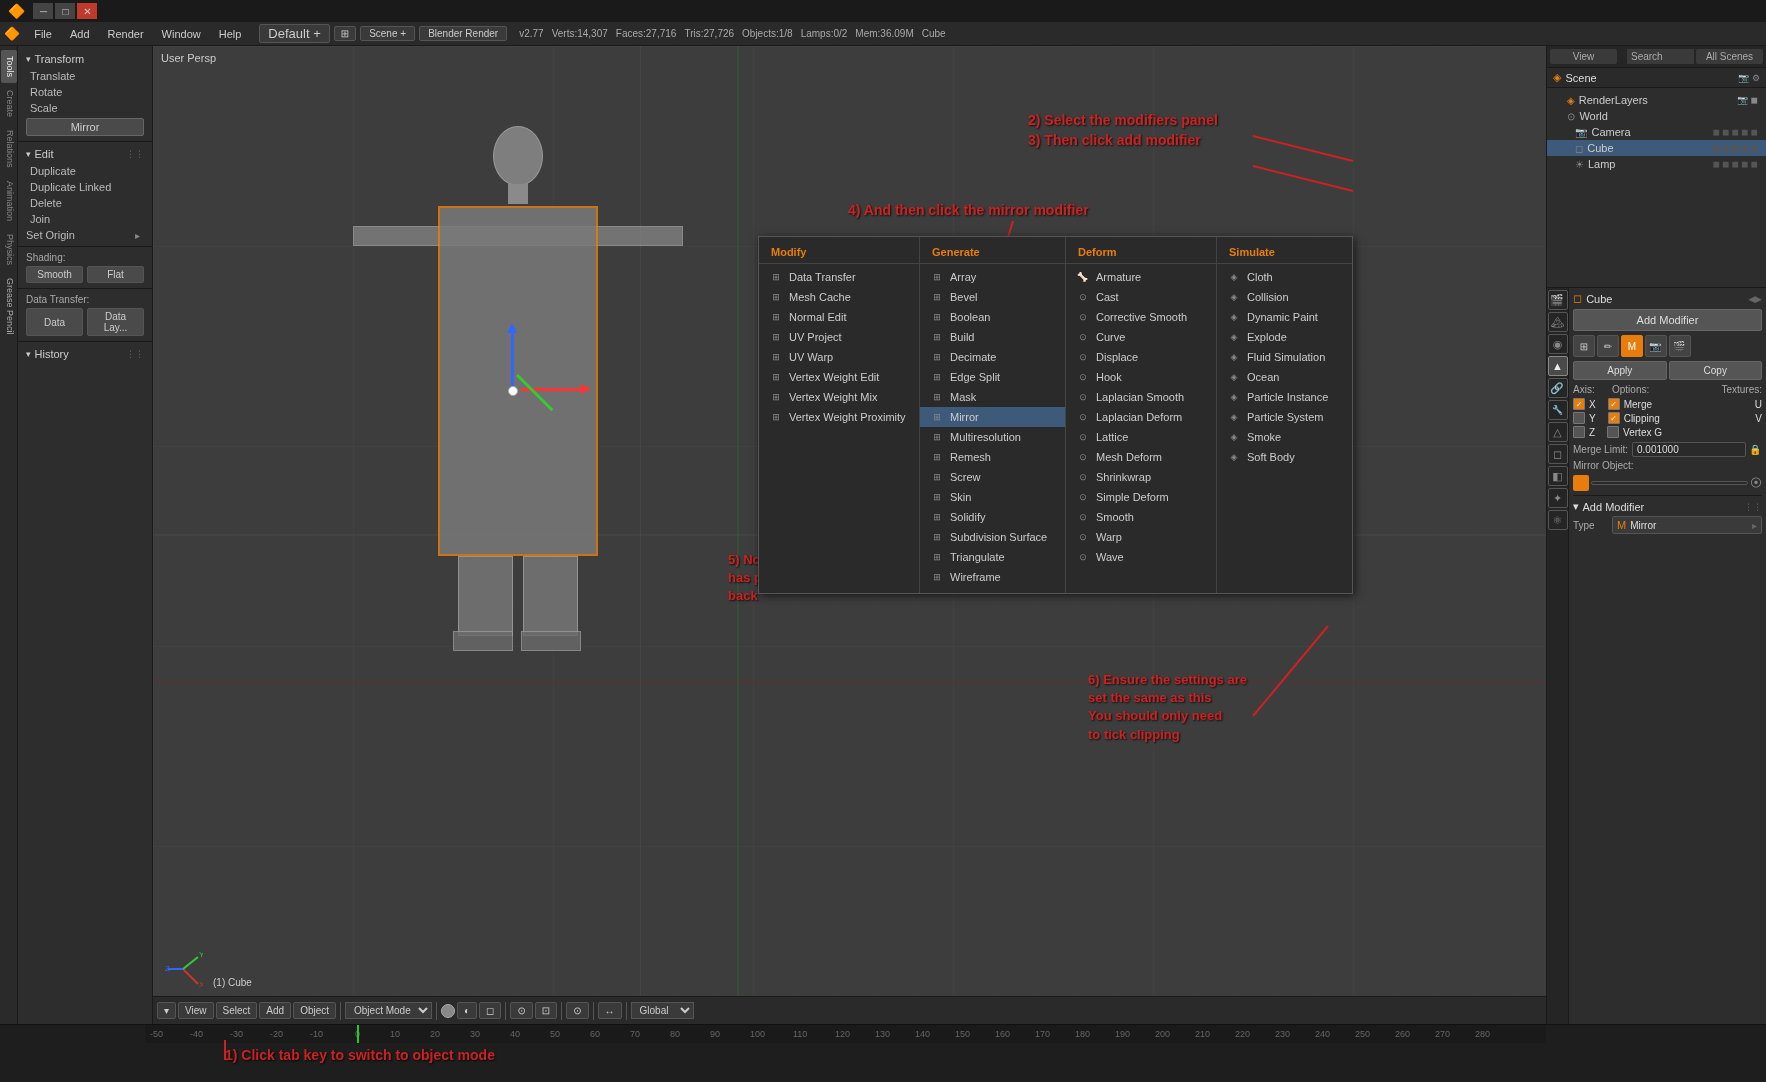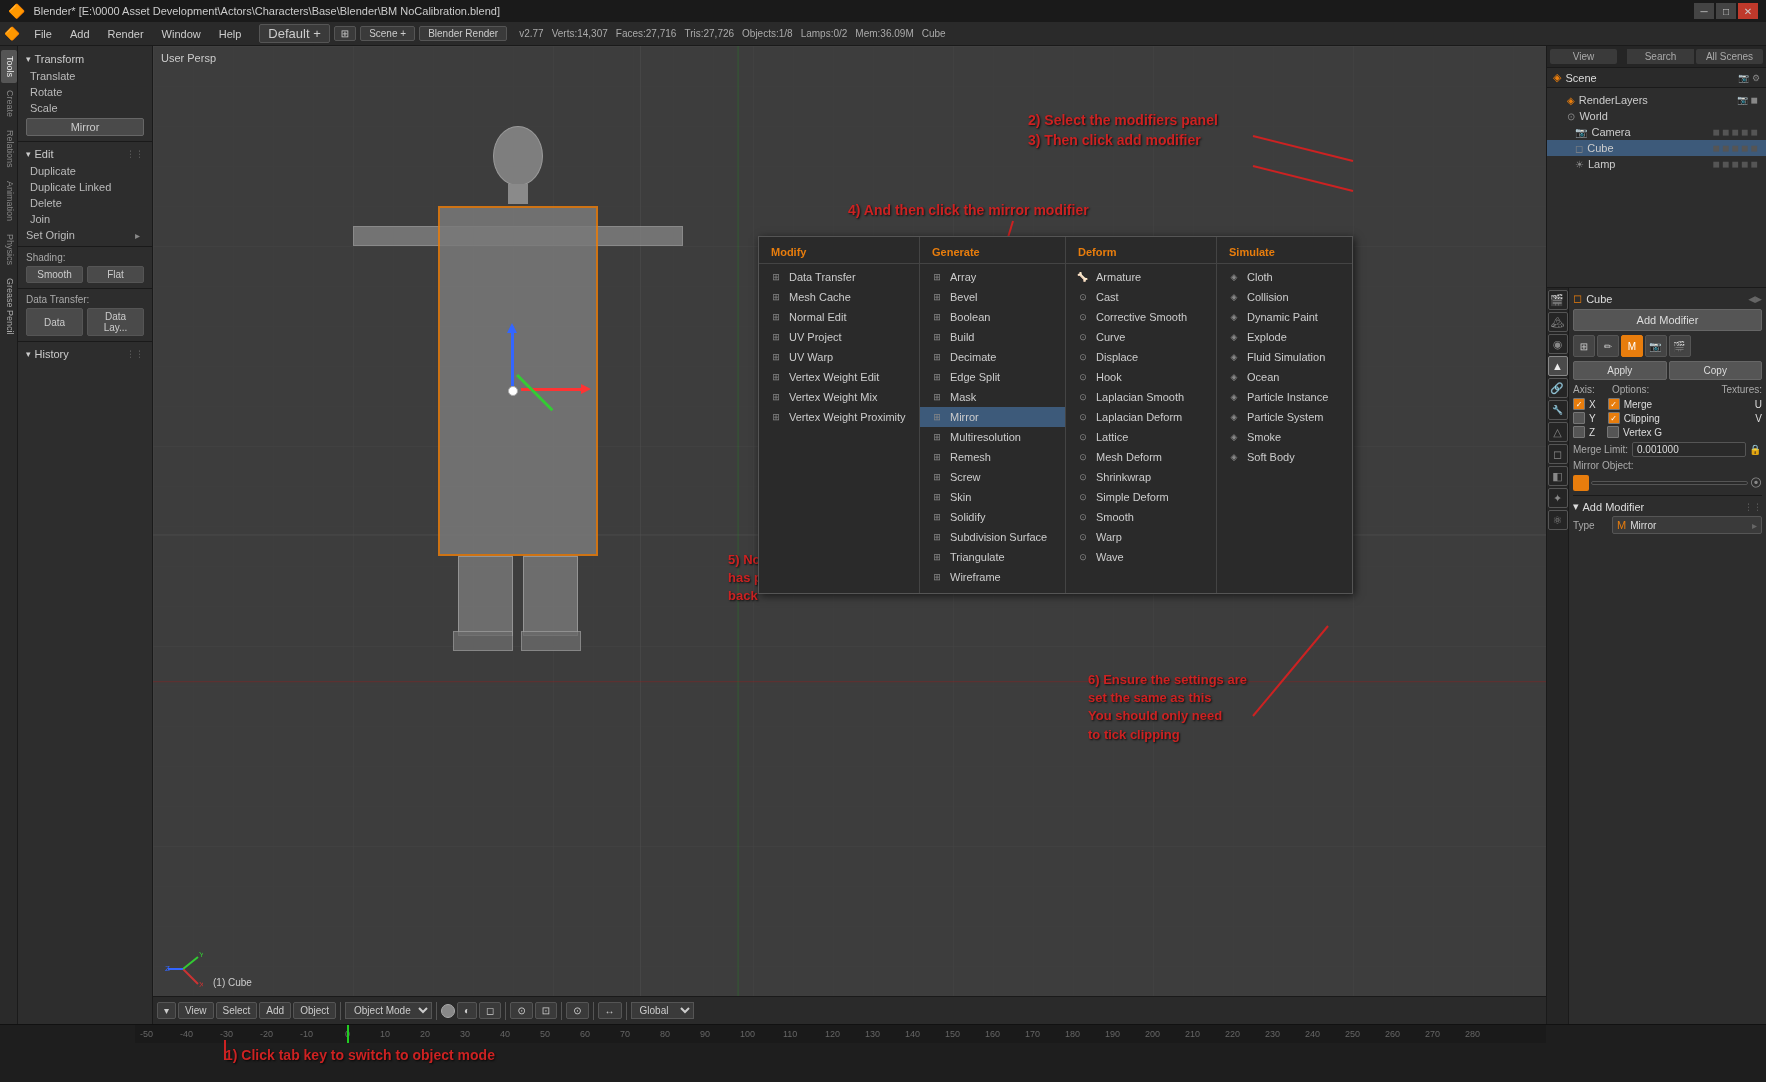--- a/index.html
+++ b/index.html
@@ -325,21 +325,20 @@
       height: 18px;
       background: #555;
       margin: 0 2px;
     }
   </style>
 </head>
 <body>
 
 <div id="title-bar">
   <span class="icon">🔶</span>
-  <span class="title">Blender* [E:\0000 Asset Development\Actors\Characters\Base\Blender\BM NoCalibration.blend]</span>
   <div class="win-controls">
     <button class="win-btn">─</button>
     <button class="win-btn">□</button>
     <button class="win-btn close">✕</button>
   </div>
 </div>
 
 <div id="menu-bar">
   <span style="color:#e87d0d;margin-right:4px;font-size:13px;">🔶</span>
   <span class="menu-item">File</span>
@@ -782,21 +781,21 @@
         <option>Local</option>
         <option>Normal</option>
       </select>
     </div>
   </div>
 
   <div id="right-panel" style="width:220px;background:#2d2d2d;border-left:1px solid #1a1a1a;flex-shrink:0;display:flex;flex-direction:column;overflow:hidden;">
 
     <div style="display:flex;background:#252525;padding:3px;gap:2px;border-bottom:1px solid #1a1a1a;">
       <div style="flex:1;text-align:center;padding:2px 4px;font-size:10px;color:#aaa;cursor:pointer;background:#3a3a3a;border-radius:2px;">View</div>
-      <div style="flex:1;text-align:center;padding:2px 4px;font-size:10px;color:#aaa;cursor:pointer;background:#3a3a3a;border-radius:0;margin-left:8px;">Search</div>
+      <div style="flex:1;text-align:left;padding:2px 4px;font-size:10px;color:#aaa;cursor:pointer;background:#3a3a3a;border-radius:0;margin-left:8px;">Search</div>
       <div style="flex:1;text-align:center;padding:2px 4px;font-size:10px;color:#aaa;cursor:pointer;background:#3a3a3a;border-radius:2px;">All Scenes</div>
     </div>
 
     <div style="display:flex;align-items:center;padding:3px 6px;background:#2a2a2a;font-size:11px;color:#ddd;border-bottom:1px solid #1a1a1a;">
       <span style="color:#e87d0d;margin-right:4px;">◈</span>
       <span>Scene</span>
       <div style="margin-left:auto;display:flex;gap:2px;">
         <div style="font-size:9px;color:#888;cursor:pointer;">📷</div>
         <div style="font-size:9px;color:#888;cursor:pointer;">⚙</div>
       </div>
@@ -964,21 +963,21 @@
             <span style="margin-left:auto;color:#666;font-size:10px;cursor:pointer;">▸</span>
           </div>
         </div>
       </div>
     </div>
   </div>
 </div>
 
 <div id="bottom-area" style="height:60px;background:#1e1e1e;border-top:1px solid #111;position:relative;overflow:hidden;">
 
-  <div style="position:absolute;top:0;left:135px;right:220px;height:18px;background:#1d4ed8;display:flex;align-items:center;overflow:hidden;">
+  <div style="position:absolute;top:0;left:145px;right:220px;height:18px;background:#1d4ed8;display:flex;align-items:center;overflow:hidden;">
     <svg width="100%" height="18" xmlns="http://www.w3.org/2000/svg">
       <rect width="100%" height="100%" fill="#1a1a1a"></rect>
 
       <text x="5" y="12" fill="#666" font-size="9">-50</text>
       <text x="45" y="12" fill="#666" font-size="9">-40</text>
       <text x="85" y="12" fill="#666" font-size="9">-30</text>
       <text x="125" y="12" fill="#666" font-size="9">-20</text>
       <text x="165" y="12" fill="#666" font-size="9">-10</text>
       <text x="210" y="12" fill="#666" font-size="9">0</text>
       <text x="245" y="12" fill="#666" font-size="9">10</text>

